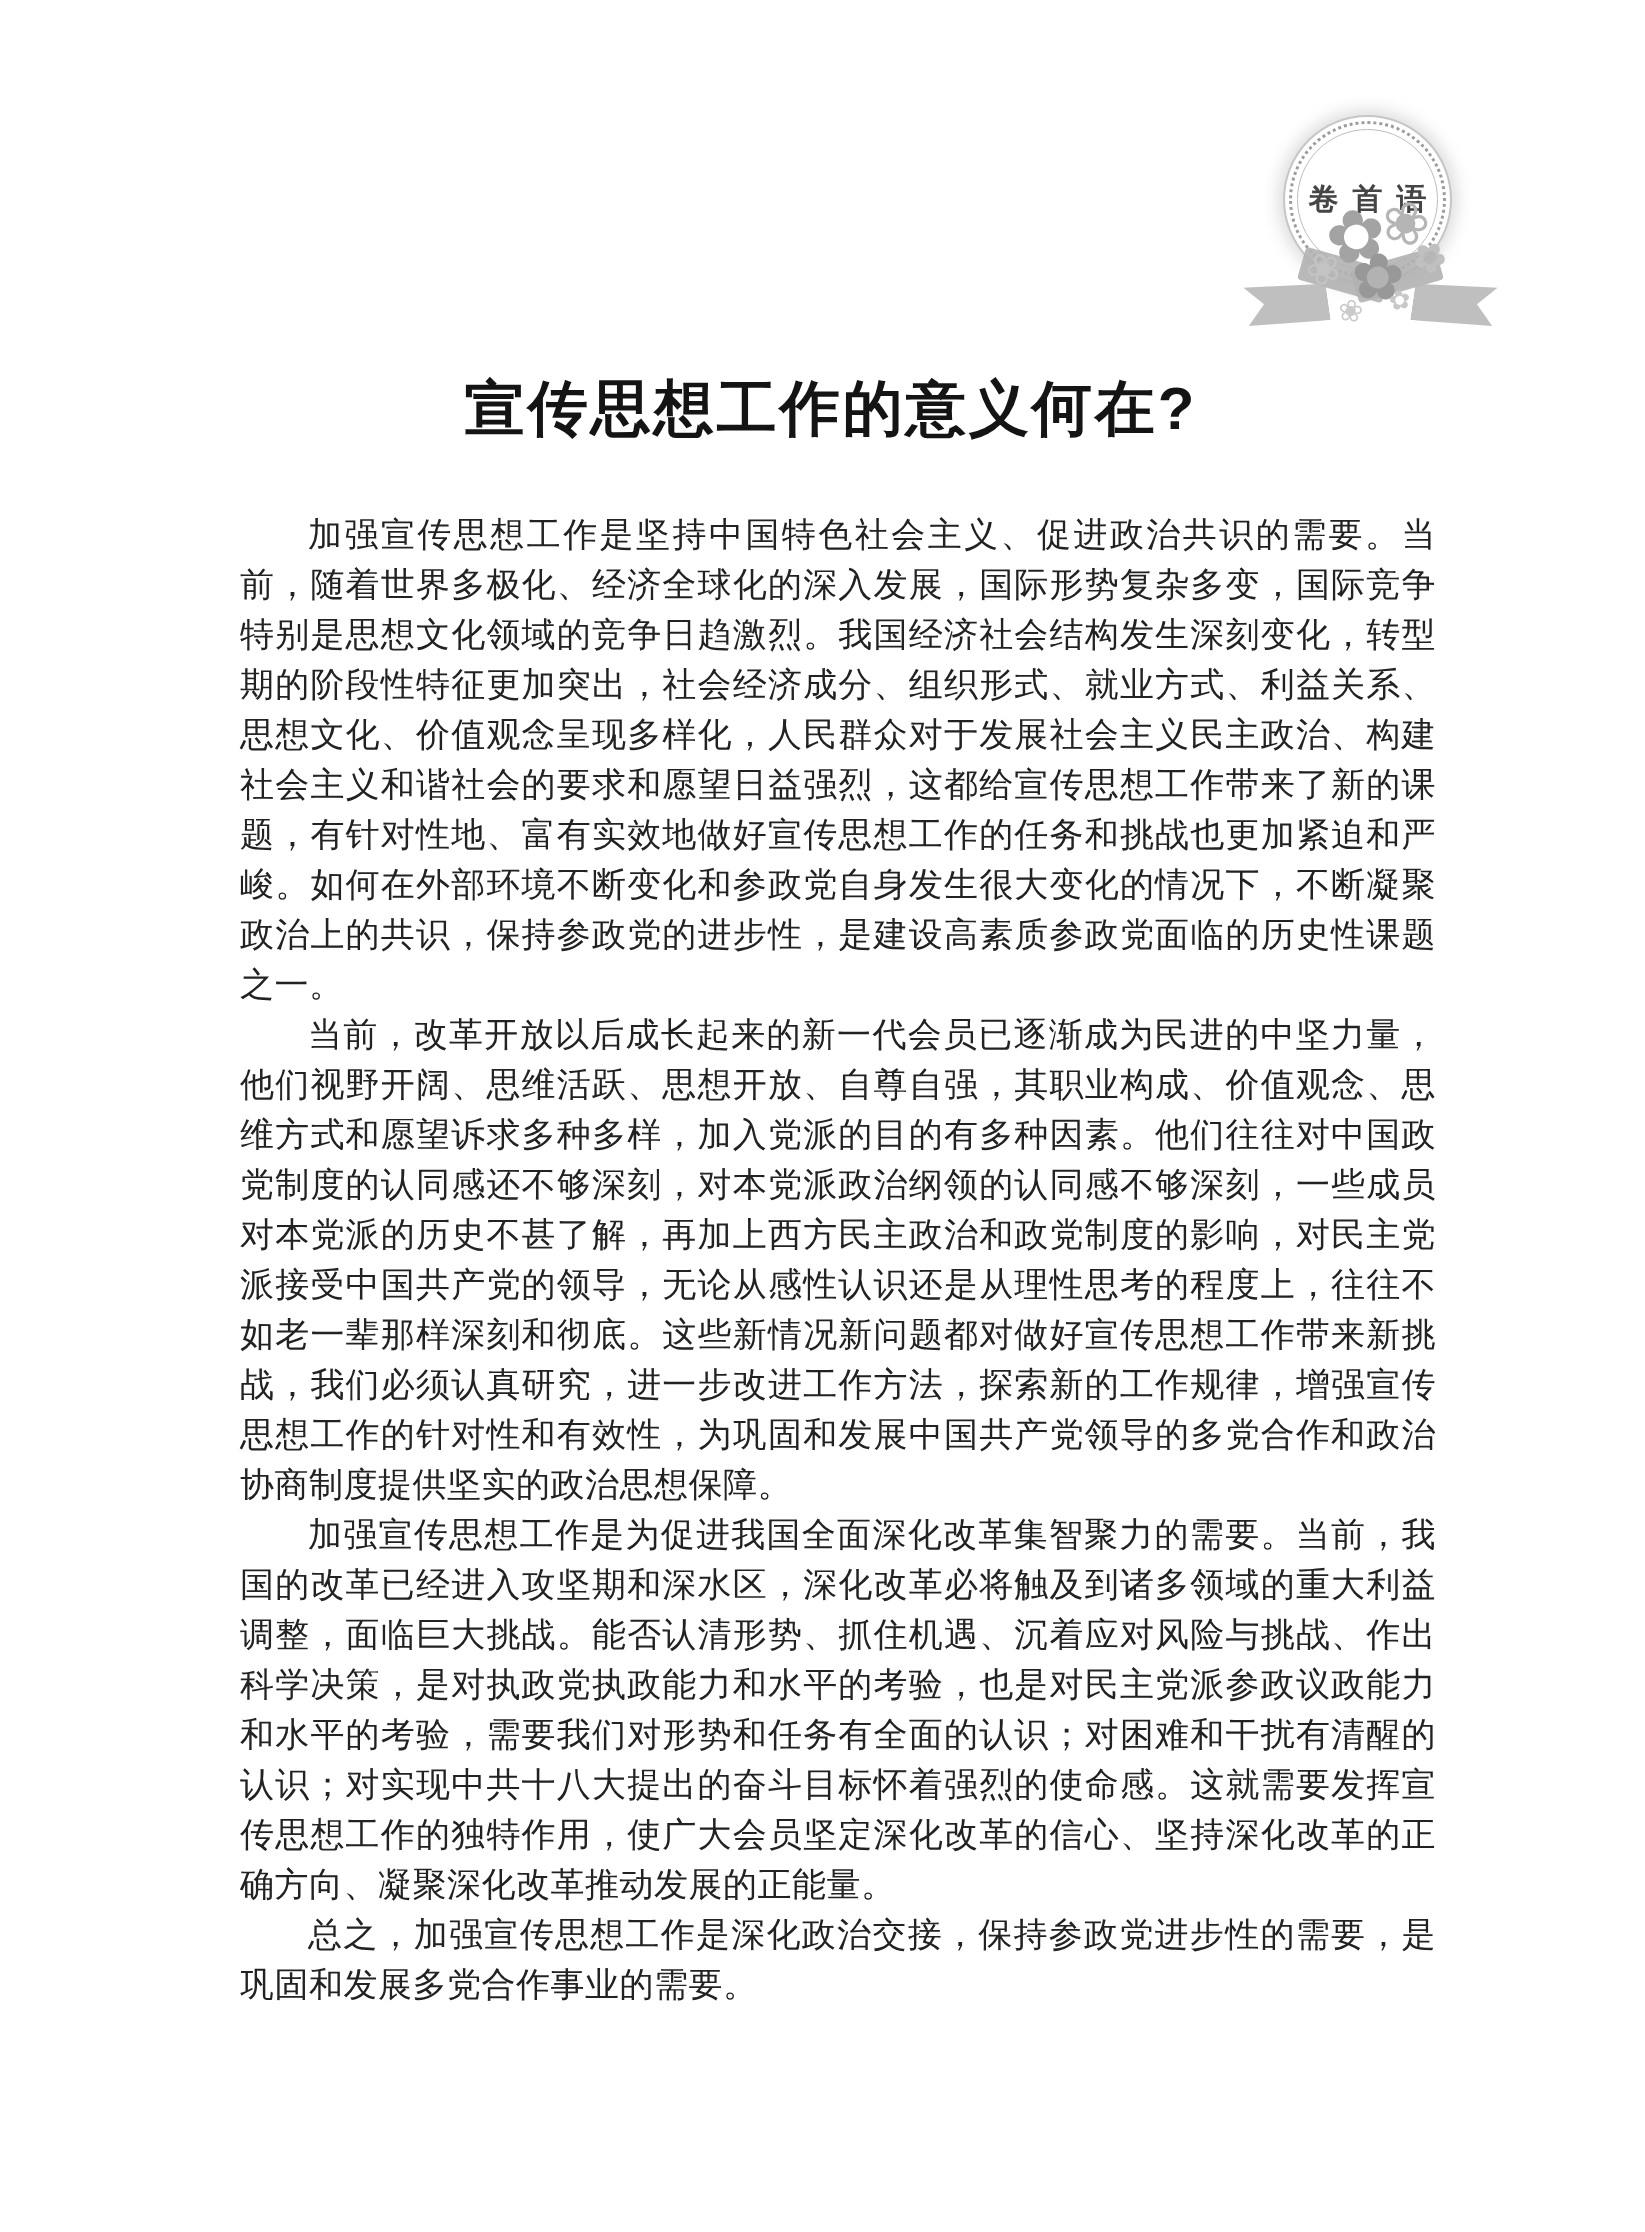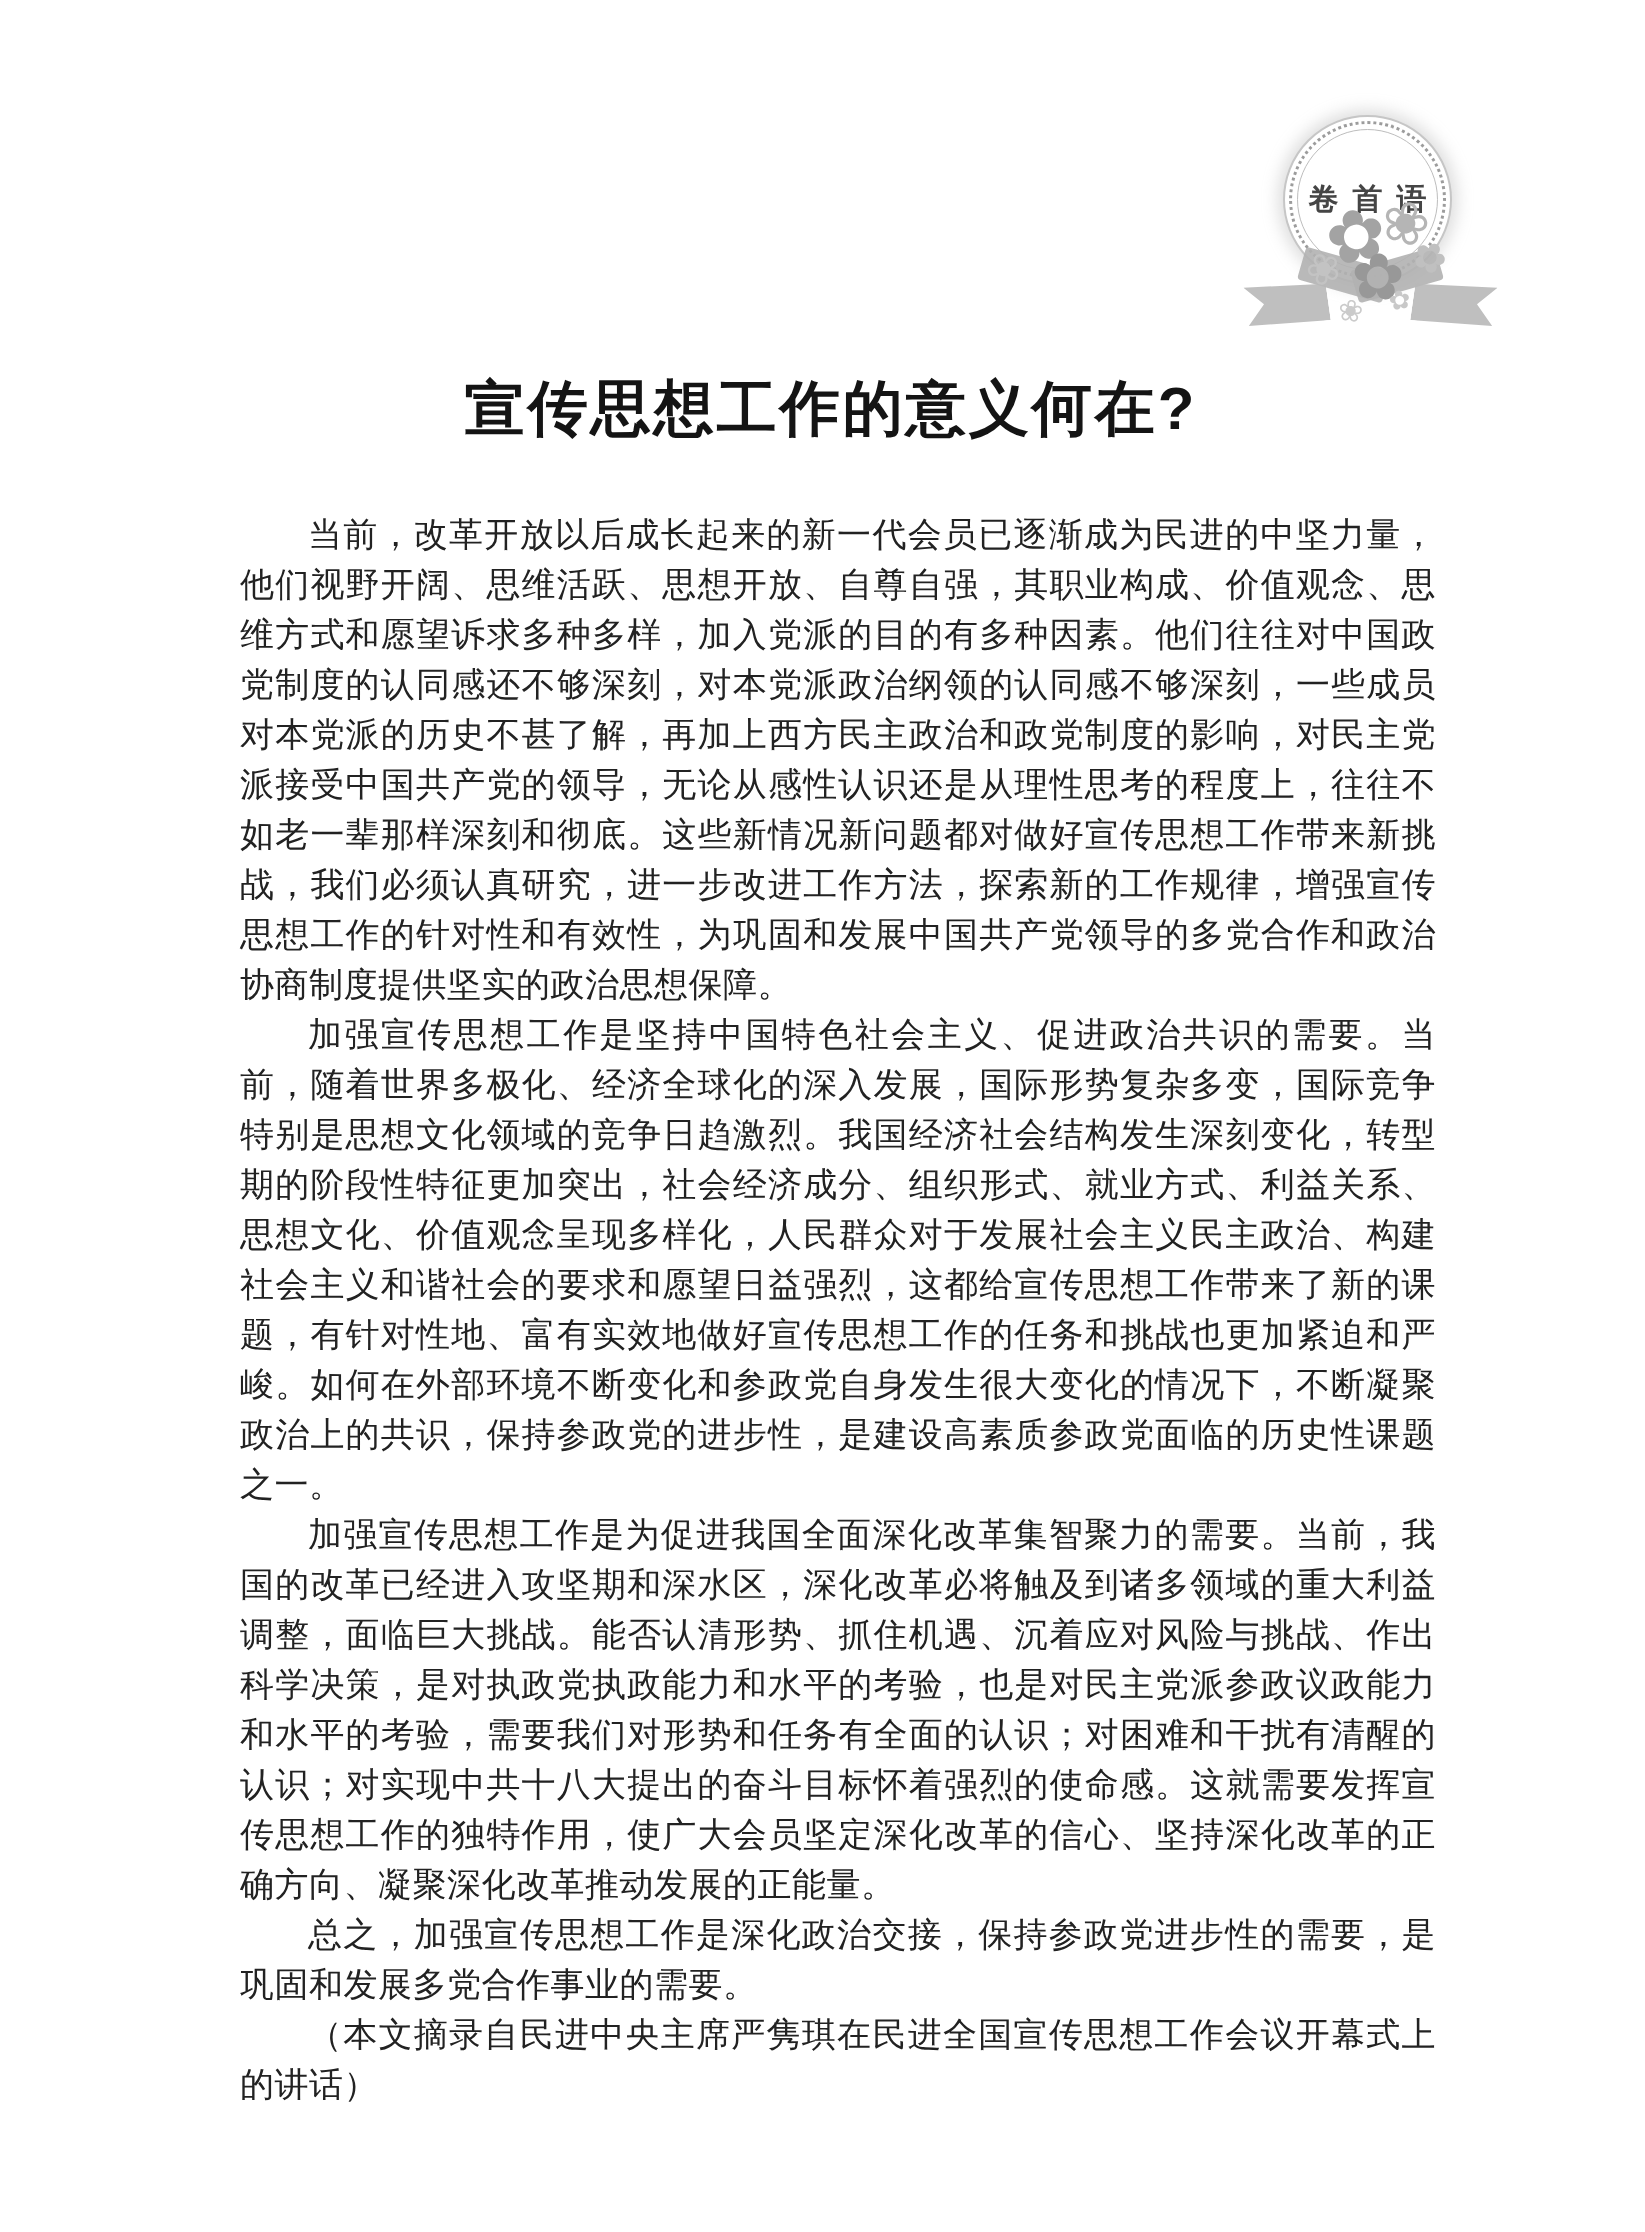--- a/index.html
+++ b/index.html
@@ -141,21 +141,20 @@
     <span class="flower" style="left:109px; top:137px; font-size:64px; color:#989898; transform:rotate(4deg);">✿</span>
     <span class="flower" style="left:64px;  top:139px; font-size:42px; color:#c3c3c3; transform:rotate(-24deg);">❀</span>
     <span class="flower" style="left:171px; top:129px; font-size:40px; color:#c0c0c0; transform:rotate(28deg);">✿</span>
     <span class="flower" style="left:96px;  top:187px; font-size:30px; color:#cbcbcb; transform:rotate(8deg);">❀</span>
     <span class="flower" style="left:147px; top:179px; font-size:26px; color:#c8c8c8; transform:rotate(-10deg);">✿</span>
   </div>
 
   <h1 class="title">宣传思想工作的意义何在?</h1>
 
   <div class="body-text">
+    <p class="para">加强宣传思想工作是坚持中国特色社会主义、促进政治共识的需要。当前，随着世界多极化、经济全球化的深入发展，国际形势复杂多变，国际竞争特别是思想文化领域的竞争日趋激烈。我国经济社会结构发生深刻变化，转型期的阶段性特征更加突出，社会经济成分、组织形式、就业方式、利益关系、思想文化、价值观念呈现多样化，人民群众对于发展社会主义民主政治、构建社会主义和谐社会的要求和愿望日益强烈，这都给宣传思想工作带来了新的课题，有针对性地、富有实效地做好宣传思想工作的任务和挑战也更加紧迫和严峻。如何在外部环境不断变化和参政党自身发生很大变化的情况下，不断凝聚政治上的共识，保持参政党的进步性，是建设高素质参政党面临的历史性课题之一。</p>
     <p class="para">当前，改革开放以后成长起来的新一代会员已逐渐成为民进的中坚力量，他们视野开阔、思维活跃、思想开放、自尊自强，其职业构成、价值观念、思维方式和愿望诉求多种多样，加入党派的目的有多种因素。他们往往对中国政党制度的认同感还不够深刻，对本党派政治纲领的认同感不够深刻，一些成员对本党派的历史不甚了解，再加上西方民主政治和政党制度的影响，对民主党派接受中国共产党的领导，无论从感性认识还是从理性思考的程度上，往往不如老一辈那样深刻和彻底。这些新情况新问题都对做好宣传思想工作带来新挑战，我们必须认真研究，进一步改进工作方法，探索新的工作规律，增强宣传思想工作的针对性和有效性，为巩固和发展中国共产党领导的多党合作和政治协商制度提供坚实的政治思想保障。</p>
-    <p class="para">加强宣传思想工作是坚持中国特色社会主义、促进政治共识的需要。当前，随着世界多极化、经济全球化的深入发展，国际形势复杂多变，国际竞争特别是思想文化领域的竞争日趋激烈。我国经济社会结构发生深刻变化，转型期的阶段性特征更加突出，社会经济成分、组织形式、就业方式、利益关系、思想文化、价值观念呈现多样化，人民群众对于发展社会主义民主政治、构建社会主义和谐社会的要求和愿望日益强烈，这都给宣传思想工作带来了新的课题，有针对性地、富有实效地做好宣传思想工作的任务和挑战也更加紧迫和严峻。如何在外部环境不断变化和参政党自身发生很大变化的情况下，不断凝聚政治上的共识，保持参政党的进步性，是建设高素质参政党面临的历史性课题之一。</p>
     <p class="para">加强宣传思想工作是为促进我国全面深化改革集智聚力的需要。当前，我国的改革已经进入攻坚期和深水区，深化改革必将触及到诸多领域的重大利益调整，面临巨大挑战。能否认清形势、抓住机遇、沉着应对风险与挑战、作出科学决策，是对执政党执政能力和水平的考验，也是对民主党派参政议政能力和水平的考验，需要我们对形势和任务有全面的认识；对困难和干扰有清醒的认识；对实现中共十八大提出的奋斗目标怀着强烈的使命感。这就需要发挥宣传思想工作的独特作用，使广大会员坚定深化改革的信心、坚持深化改革的正确方向、凝聚深化改革推动发展的正能量。</p>
     <p class="para">总之，加强宣传思想工作是深化政治交接，保持参政党进步性的需要，是巩固和发展多党合作事业的需要。</p>
-    <p class="para">（本文摘录自民进中央主席严隽琪在民进全国宣传思想工作会议开幕式上的讲话）</p>
   </div>
 
 </div>
 
 
 </body></html>

